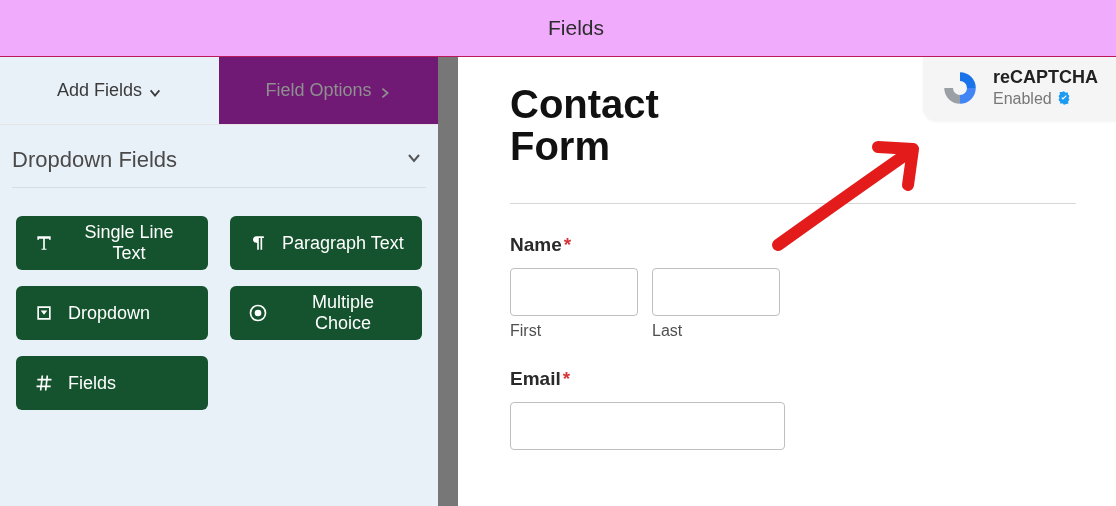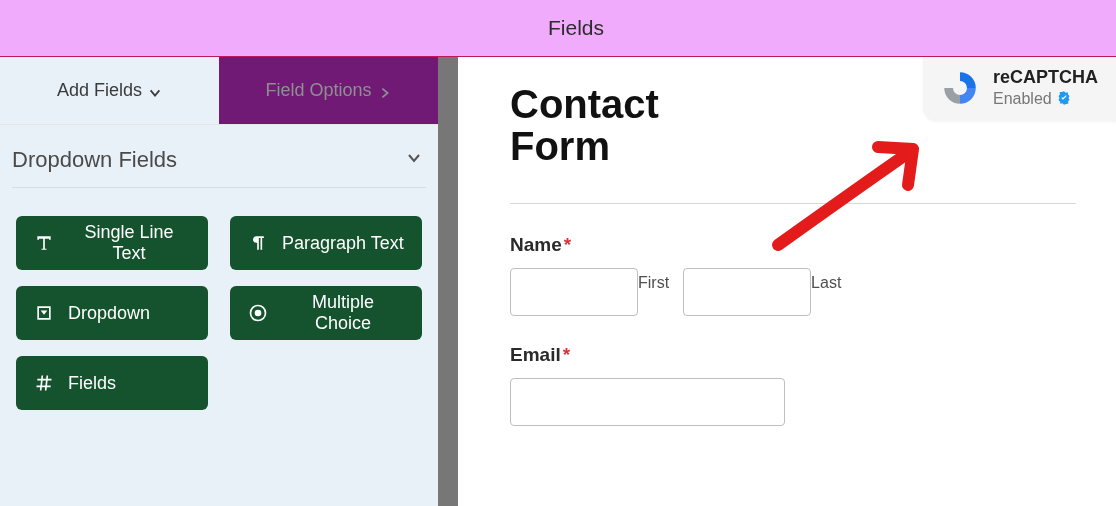--- a/index.html
+++ b/index.html
@@ -113,21 +113,21 @@
     font-weight: 600;
     color: #2a2a2a;
     margin-bottom: 12px;
   }
   .req { color: #d63638; margin-left: 2px; }
   .name-row {
     display: flex;
     gap: 14px;
     margin-bottom: 28px;
   }
-  .name-col { display: flex; }
+  .name-col { display: flex; flex-direction: column; }
   .name-col input {
     width: 128px; height: 48px;
     border: 1px solid #bfbfbf;
     border-radius: 4px;
     padding: 0 8px;
     font-size: 16px;
   }
   .sublabel {
     font-size: 16px;
     color: #4f4f4f;

